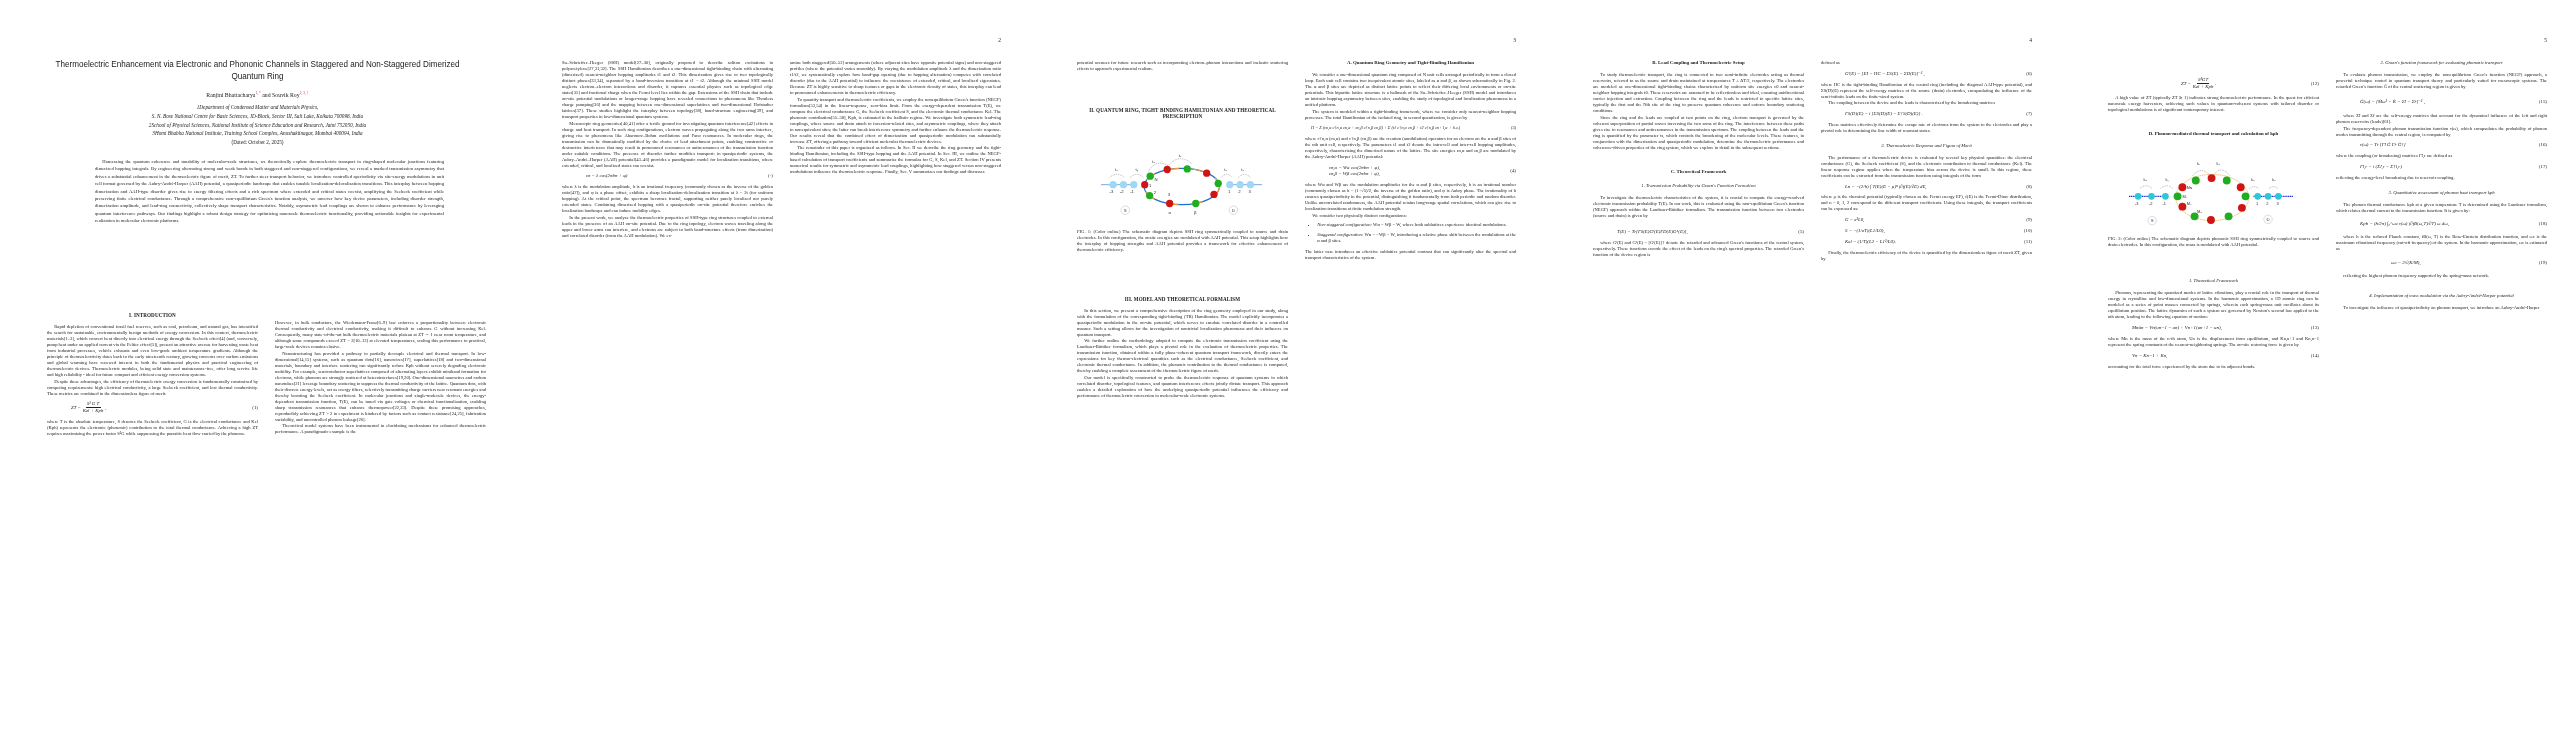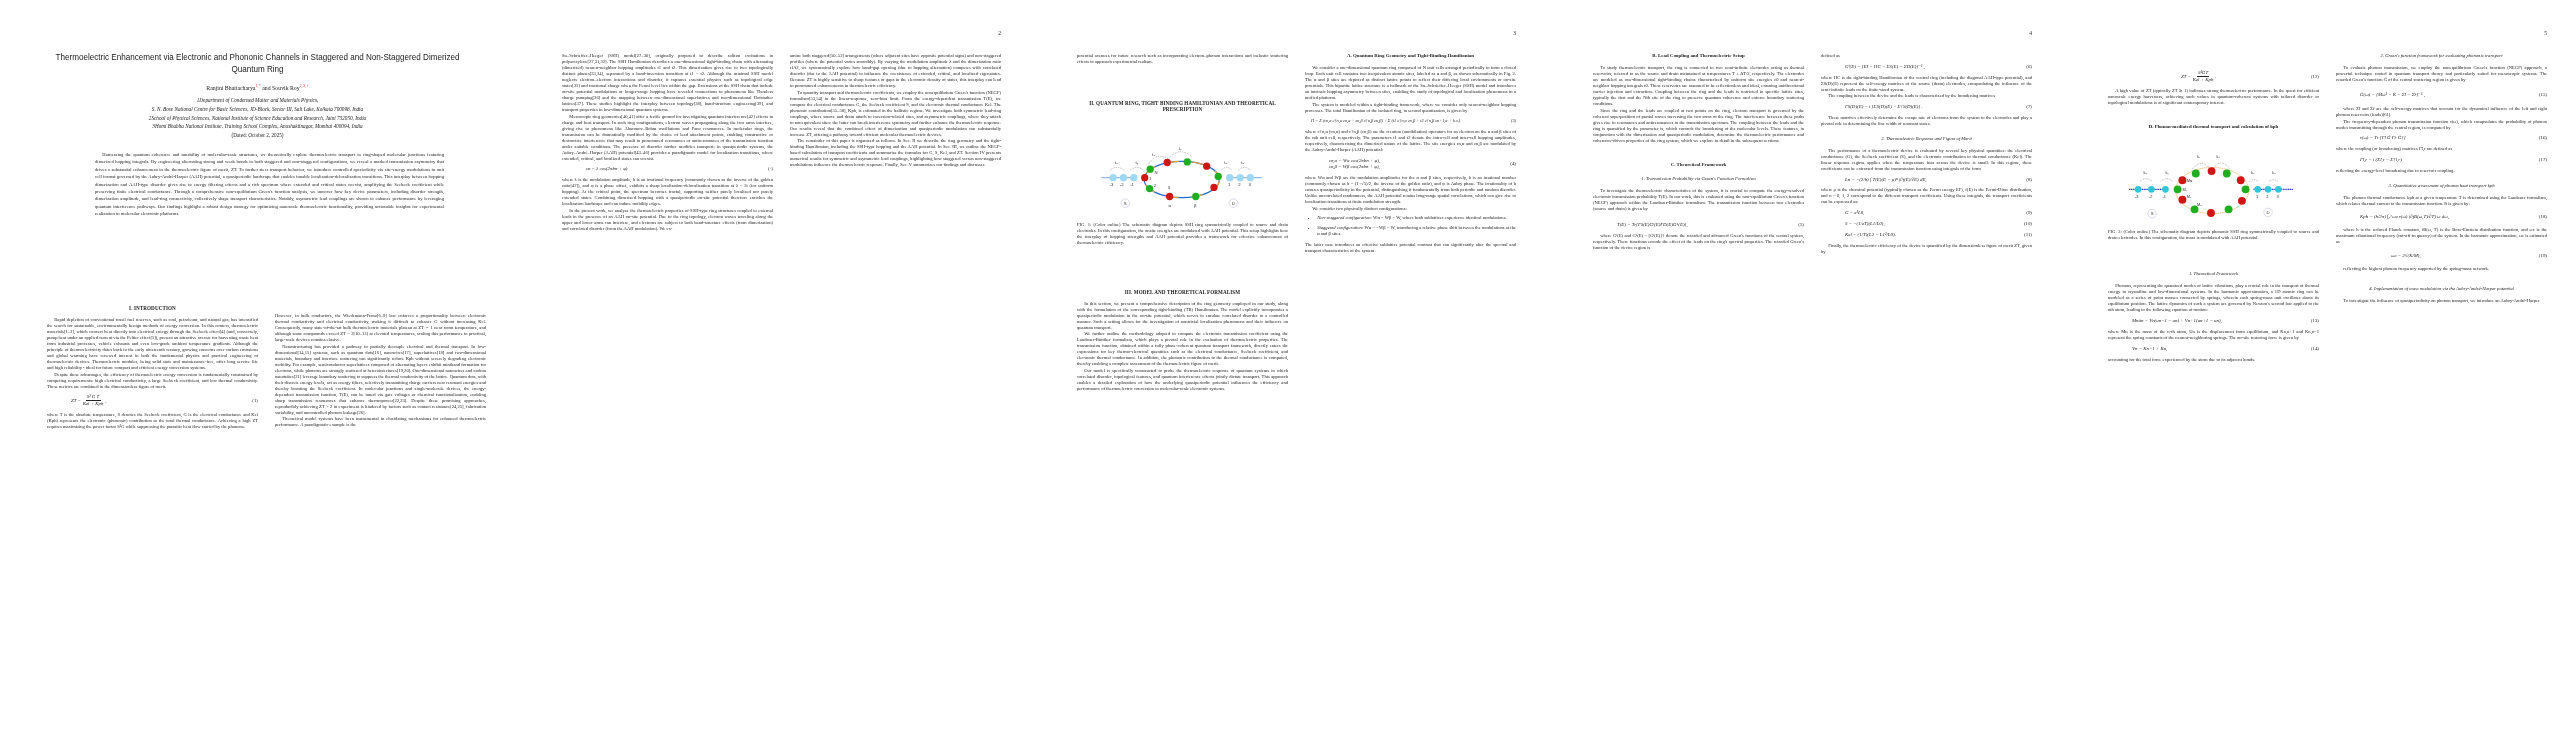--- a/index.html
+++ b/index.html
@@ -1,17 +1,17 @@
 <!DOCTYPE html>
 <html style="font-size:9.7px"><head>
 <meta charset="utf-8">
 <style>
   html,body{margin:0;padding:0;background:#fff;}
   body{width:2576px;height:729px;position:relative;overflow:hidden;font-family:"Liberation Serif","DejaVu Serif",serif;color:#1a1a1a;}
-  .page{position:absolute;top:6px;width:515px;height:565px;background:#fff;}
+  .page{position:absolute;top:13px;width:515px;height:565px;background:#fff;}
   .pnum{position:absolute;top:24px;right:29px;font-size:5.5px;}
   .col{position:absolute;top:47px;width:211px;font-size:4.6px;line-height:6px;text-align:justify;}
   .col.l{left:47px;}
   .col.r{left:275px;}
   .col p{margin:0 0 0.6px 0;text-indent:7.3px;}
   .col p.noind{text-indent:0;}
   .h1{font-weight:bold;text-align:center;font-size:5.1px;letter-spacing:0.1px;margin:11px 0 6px;text-indent:0;}
   .h2{font-weight:bold;text-align:center;font-size:4.9px;margin:8.5px 4.9px 6px;}
   .h3{font-style:italic;text-align:center;font-size:4.7px;margin:8.5px 9.7px 6px;}
   .eq{display:flex;justify-content:space-between;align-items:center;font-style:italic;margin:4.9px 0 4.9px 0;padding-left:24px;font-size:4.9px;}

